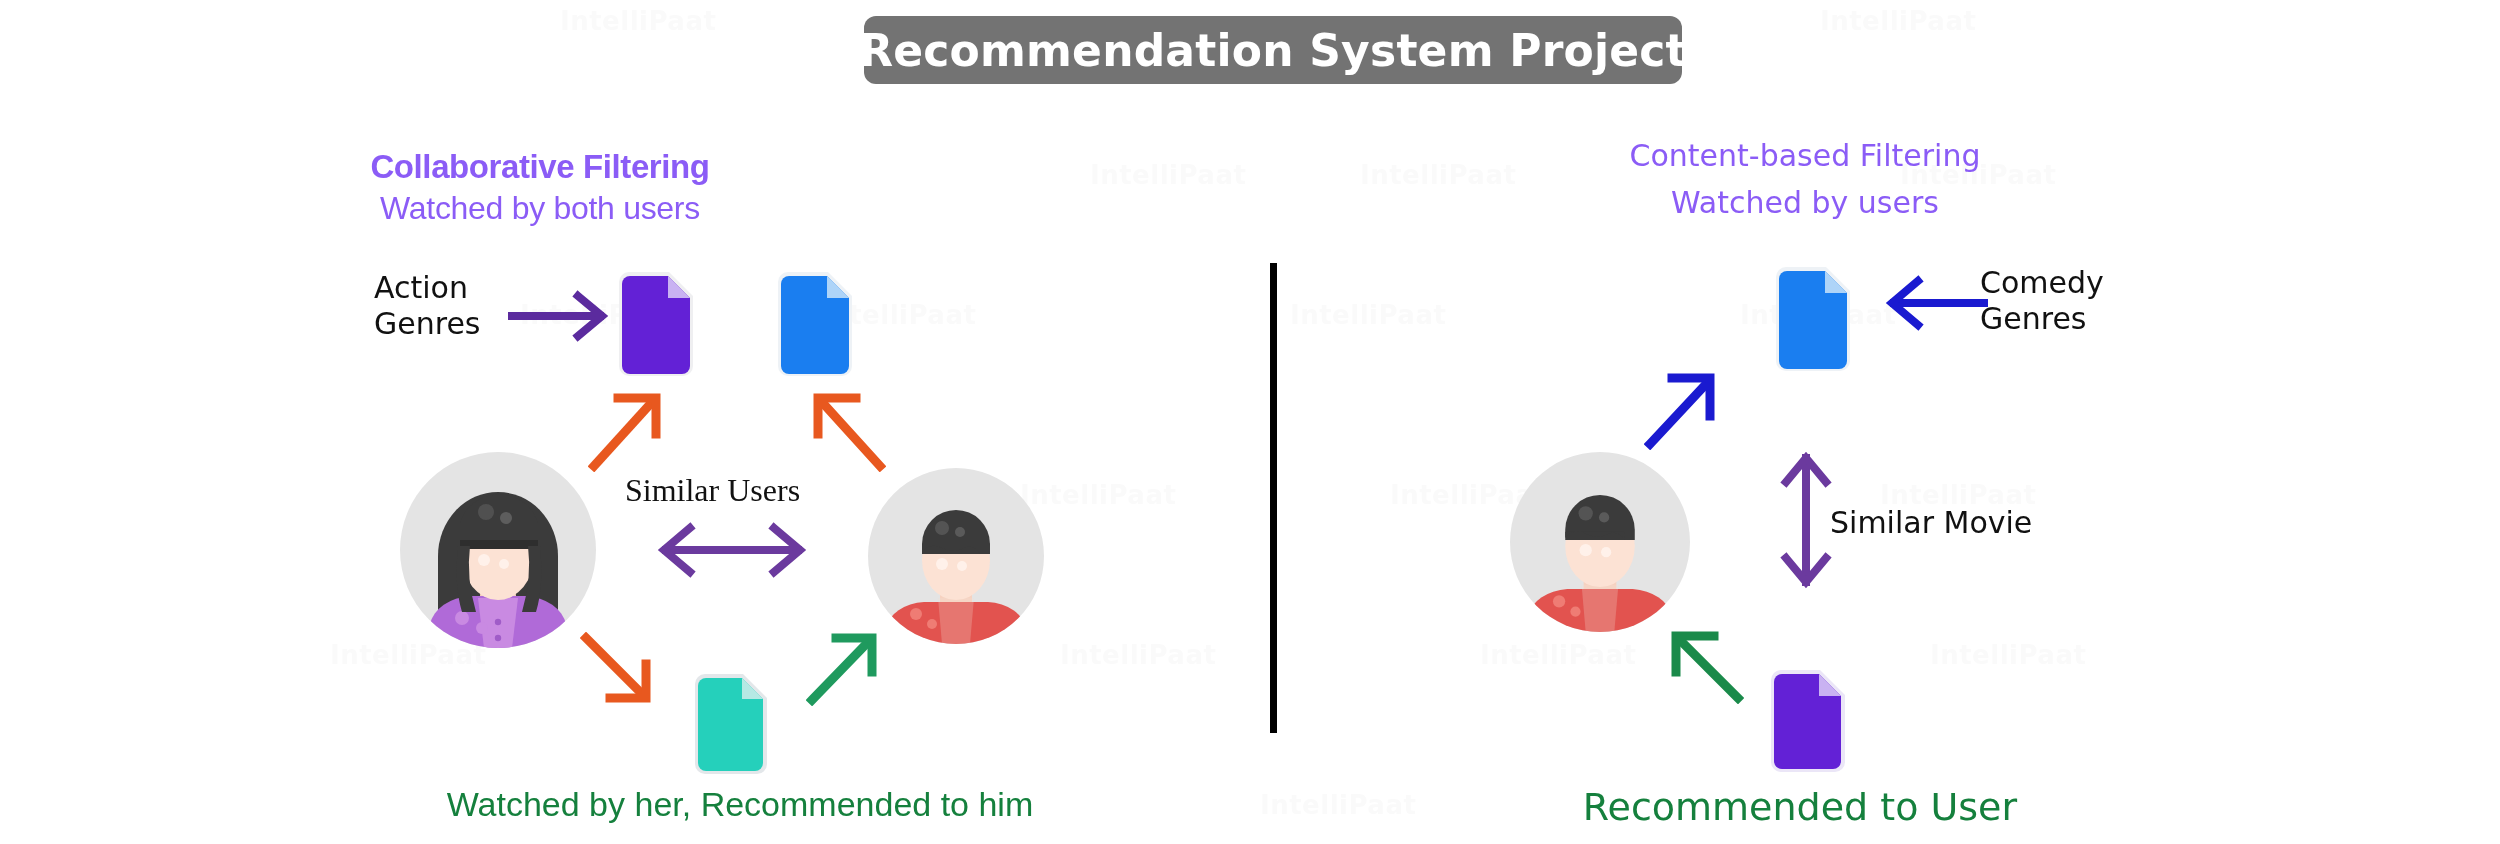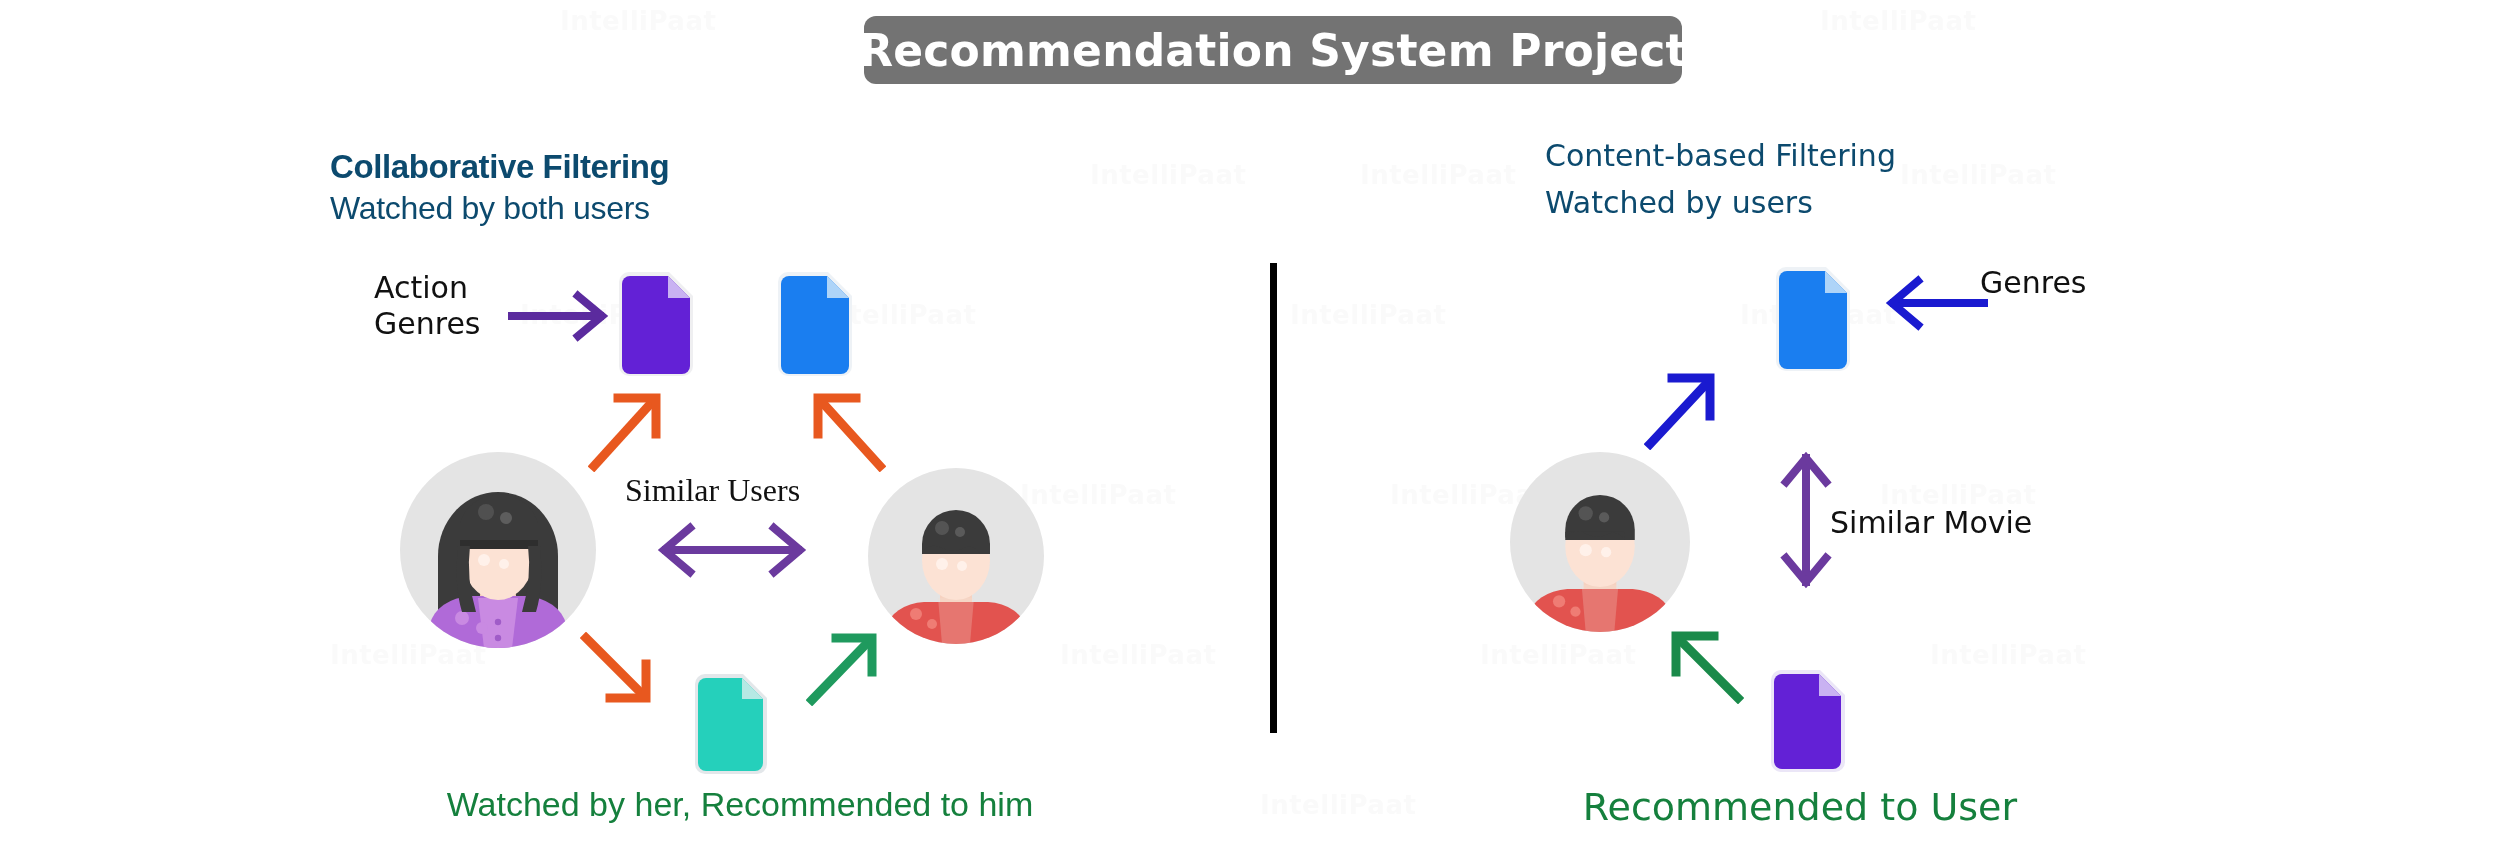--- a/index.html
+++ b/index.html
@@ -67,21 +67,22 @@
     right: 12px;
     top: 10px;
     width: 260px;
     height: 84px;
     z-index: 6;
   }
 
   
   .heading {
     position: absolute;
-    color: #0c4a6e;
+    text-align: center;
+    color: #8b5cf6;
     z-index: 5;
     line-height: 1.18;
     white-space: nowrap;
   }
   .h-left {
     left: 330px;
     top: 148px;
     width: 420px;
     font-family: "Liberation Sans Narrow", "Liberation Sans", sans-serif;
   }
@@ -424,20 +425,21 @@
   <div class="arrow" style="left:1878px; top:275px; width:110px; height:56px;">
     <svg width="110" height="56" viewBox="0 0 110 56">
       <g stroke="#1a1ad0" stroke-width="8" fill="none" stroke-linecap="square">
         <line x1="16" y1="28" x2="106" y2="28"></line>
         <polyline points="40,6 14,28 40,50"></polyline>
       </g>
     </svg>
   </div>
 
   <div class="side-label label-comedy">
+    <div>Comedy</div>
     <div>Genres</div>
   </div>
 
   <div class="arrow" style="left:1644px; top:370px; width:76px; height:80px;">
     <svg width="76" height="80" viewBox="0 0 76 80">
       <g stroke="#1a1ad0" stroke-width="9" fill="none" stroke-linecap="square">
         <line x1="6" y1="74" x2="62" y2="14"></line>
         <polyline points="28,8 66,8 66,46"></polyline>
       </g>
     </svg>

